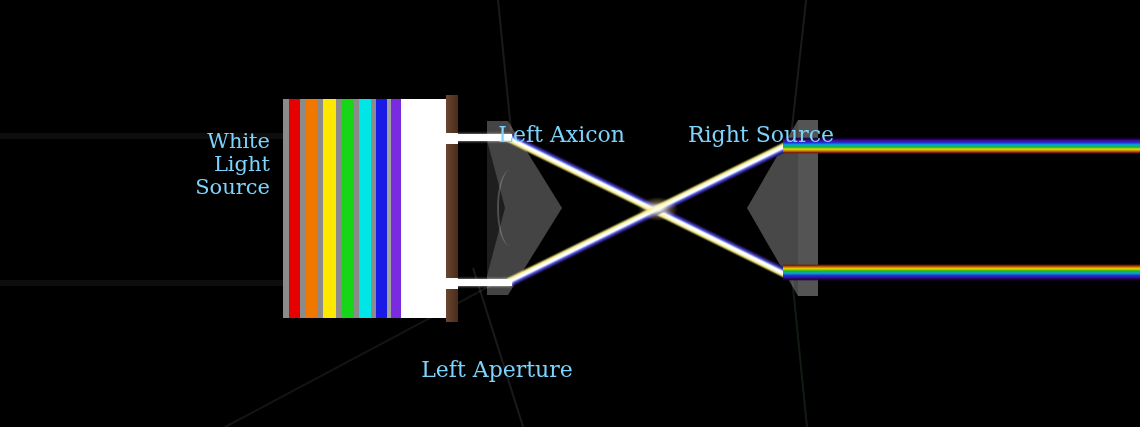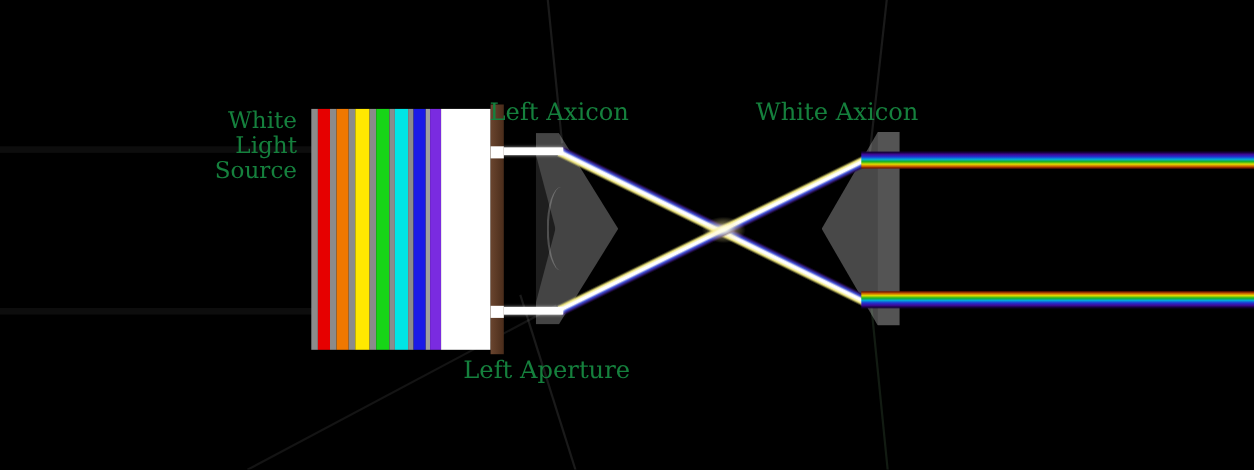--- a/index.html
+++ b/index.html
@@ -58,24 +58,24 @@
   #diag-down { left:509px; top:132px; transform:rotate(26.15deg); }
   #diag-up   { left:509px; top:277px; transform:rotate(-26.15deg); }
   .hbeam { width:357px; height:17px; filter:blur(0.4px); }
   #hbeam-top { left:783px; top:137px; }
   #hbeam-bottom { left:783px; top:264px; }
   #crossing-glow { left:638px; top:197px; width:40px; height:24px;
     background:radial-gradient(ellipse closest-side, rgba(255,255,230,0.95),
       rgba(255,240,160,0.35) 55%, rgba(0,0,0,0) 100%); }
 
   
-  .lbl { color:#15803d; font-size:22px; }
+  .lbl { color:#7dd3fc; font-size:22px;margin-top:32px; }
   #label-source { left:150px; top:98px; width:120px; text-align:right;
     font-size:21px; line-height:23px; white-space:pre-line; }
-  #label-left-axicon { left:445px; top:90px; width:180px; text-align:left; }
+  #label-left-axicon { left:445px; top:90px; width:180px; text-align:right; }
   #label-right-axicon { left:671px; top:90px; width:180px; text-align:center; }
   #label-ring-aperture { left:397px; top:325px; width:200px; text-align:center; }
 </style>
 </head>
 <body>
 
 <div id="canvas">
 
   <div id="faint-h-top" class="faint-h"></div>
   <div id="faint-h-bottom" class="faint-h"></div>
@@ -121,16 +121,16 @@
 
   <div id="aperture-bar">
     <div id="aperture-hole-top" class="aperture-hole"></div>
     <div id="aperture-hole-bottom" class="aperture-hole"></div>
   </div>
 
   <div id="label-source" class="lbl">White
 Light
 Source</div>
   <div id="label-left-axicon" class="lbl">Left Axicon</div>
-  <div id="label-right-axicon" class="lbl">White Axicon</div>
+  <div id="label-right-axicon" class="lbl">Right Source</div>
   <div id="label-ring-aperture" class="lbl">Left Aperture</div>
 
 </div>
 
 </body></html>

